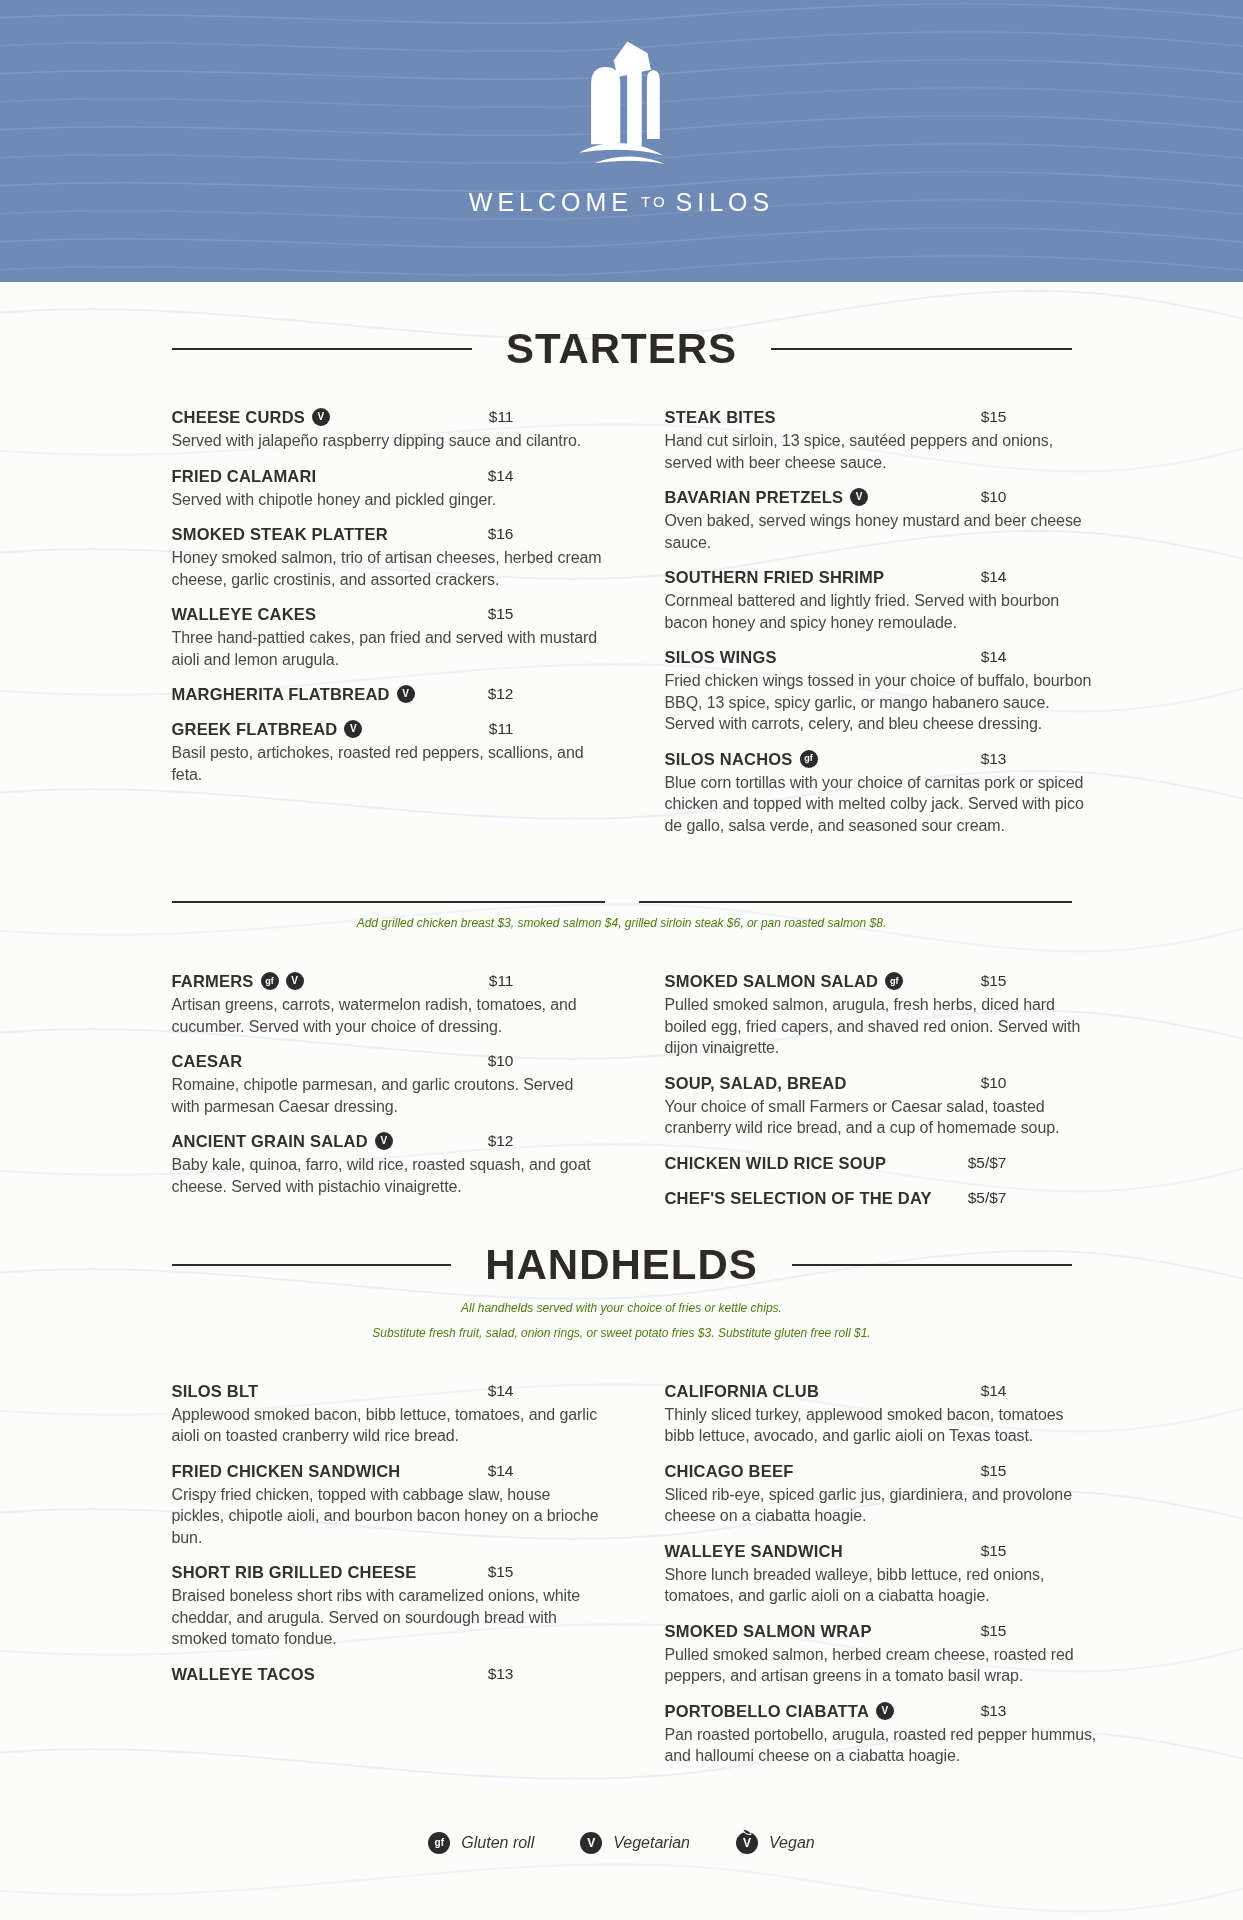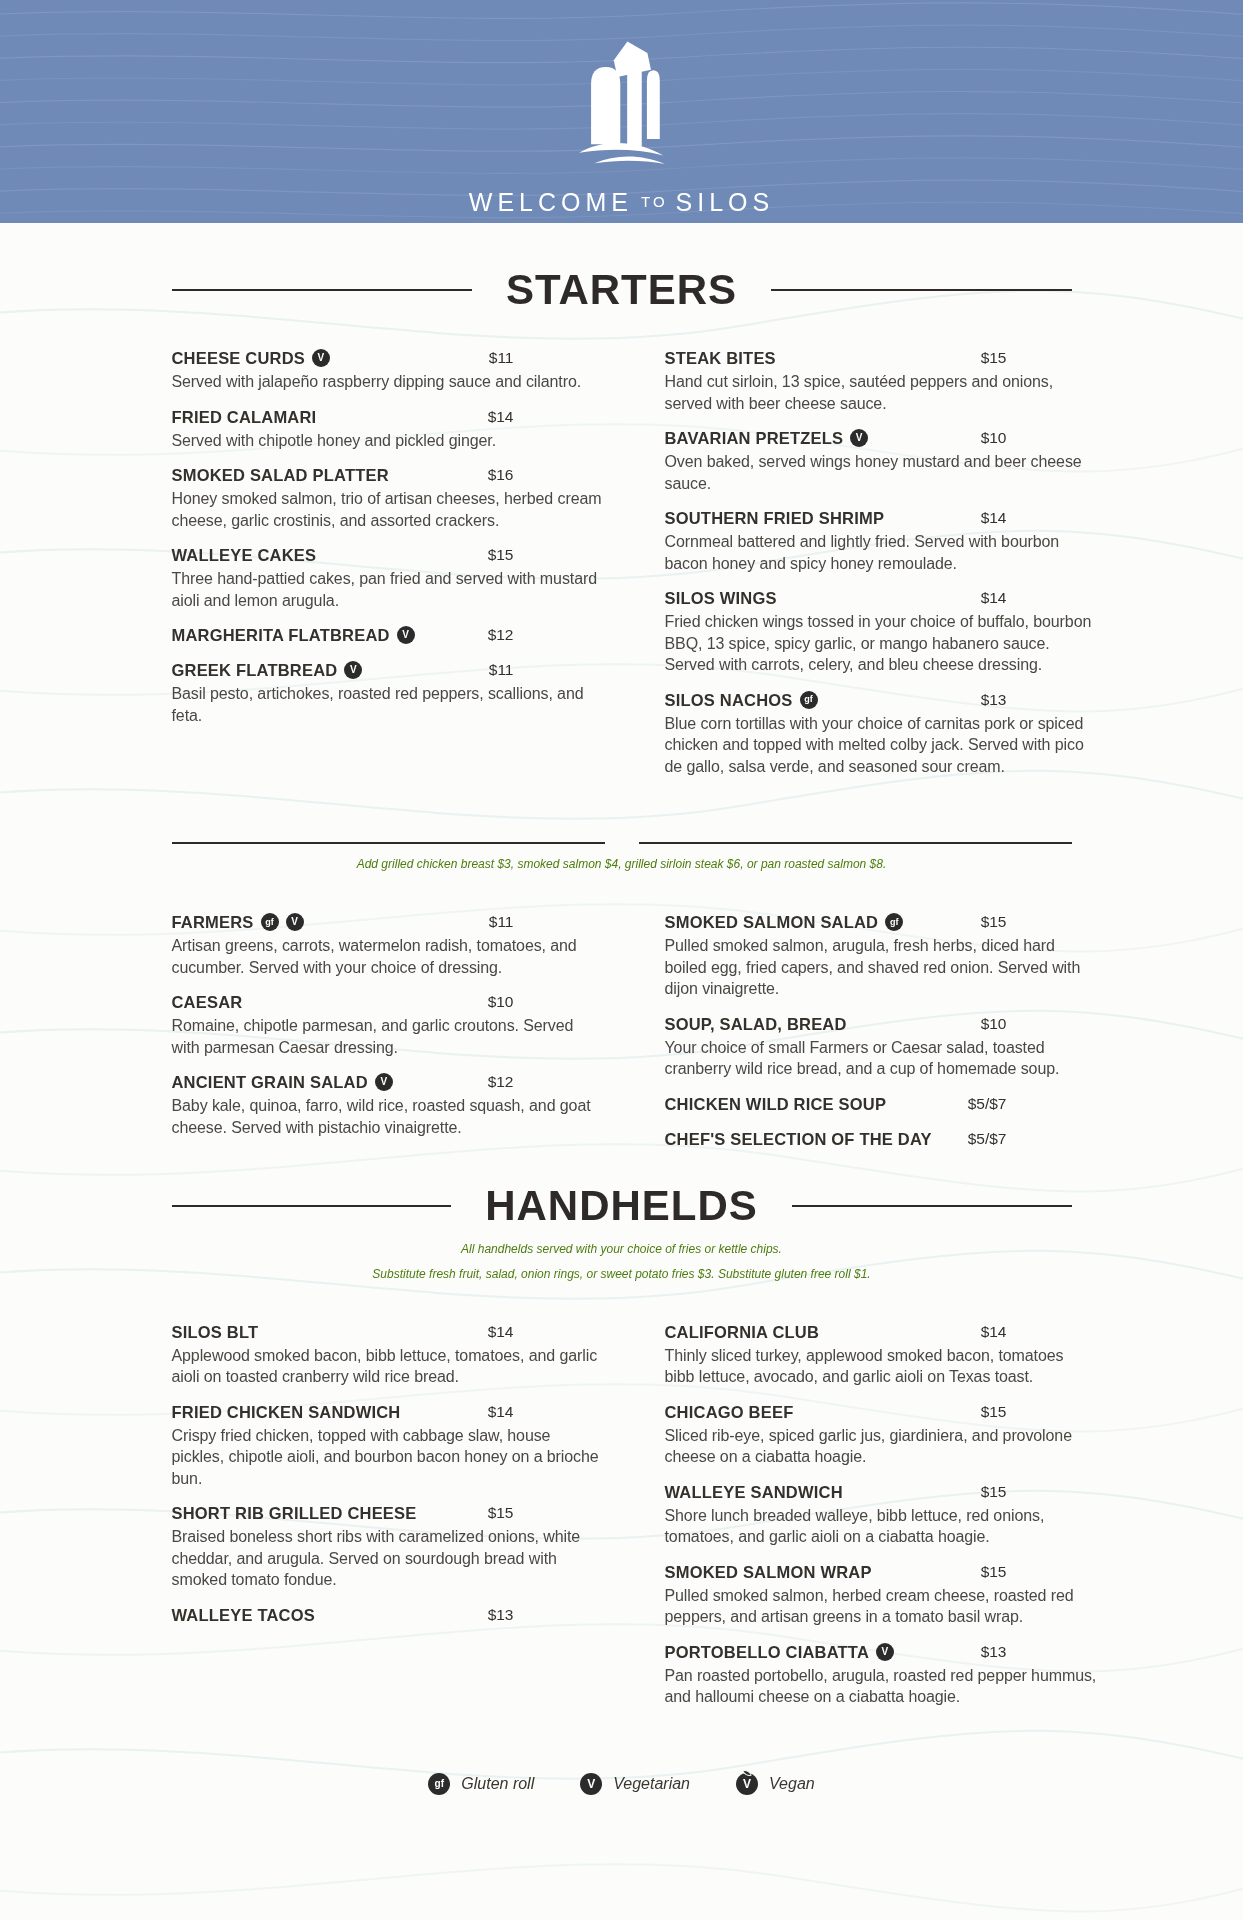--- a/index.html
+++ b/index.html
@@ -13,21 +13,21 @@
   }
   *{box-sizing:border-box;}
   html,body{margin:0;padding:0;}
   body{
     width:1243px;height:1920px;overflow:hidden;position:relative;
     background:var(--page);
     font-family:"Liberation Sans", sans-serif;
     color:var(--ink);
   }
   
-  .hero{height:223px;background:var(--blue);position:relative;overflow:hidden;}
+  .hero{height:282px;background:var(--blue);position:relative;overflow:hidden;}
   .hero-waves{position:absolute;inset:0;width:100%;height:100%;}
   .hero-inner{position:absolute;inset:0;display:flex;flex-direction:column;align-items:center;padding-top:36px;}
   .logo{width:116px;height:134px;}
   .brand{margin-top:18px;color:#fff;font-size:25px;font-weight:500;letter-spacing:5px;white-space:nowrap;}
   .brand .brand-mid{font-size:15px;letter-spacing:3px;vertical-align:4px;margin:0 8px;}
   
   .body-waves{position:absolute;left:0;top:282px;width:1243px;height:1638px;z-index:0;pointer-events:none;}
   
   .content{position:relative;z-index:2;width:900px;margin:0 auto;padding-top:44px;}
   .sec-head{display:flex;align-items:center;gap:34px;}
@@ -135,21 +135,21 @@
             </div>
             <div class="item">
               <div class="item-head">
                 <span class="item-title">FRIED CALAMARI</span>
                 <span class="item-price">$14</span>
               </div>
               <div class="item-desc">Served with chipotle honey and pickled ginger.</div>
             </div>
             <div class="item">
               <div class="item-head">
-                <span class="item-title">SMOKED SALAD PLATTER</span>
+                <span class="item-title">SMOKED STEAK PLATTER</span>
                 <span class="item-price">$16</span>
               </div>
               <div class="item-desc">Honey smoked salmon, trio of artisan cheeses, herbed cream cheese, garlic crostinis, and assorted crackers.</div>
             </div>
             <div class="item">
               <div class="item-head">
                 <span class="item-title">WALLEYE CAKES</span>
                 <span class="item-price">$15</span>
               </div>
               <div class="item-desc">Three hand-pattied cakes, pan fried and served with mustard aioli and lemon arugula.</div>

